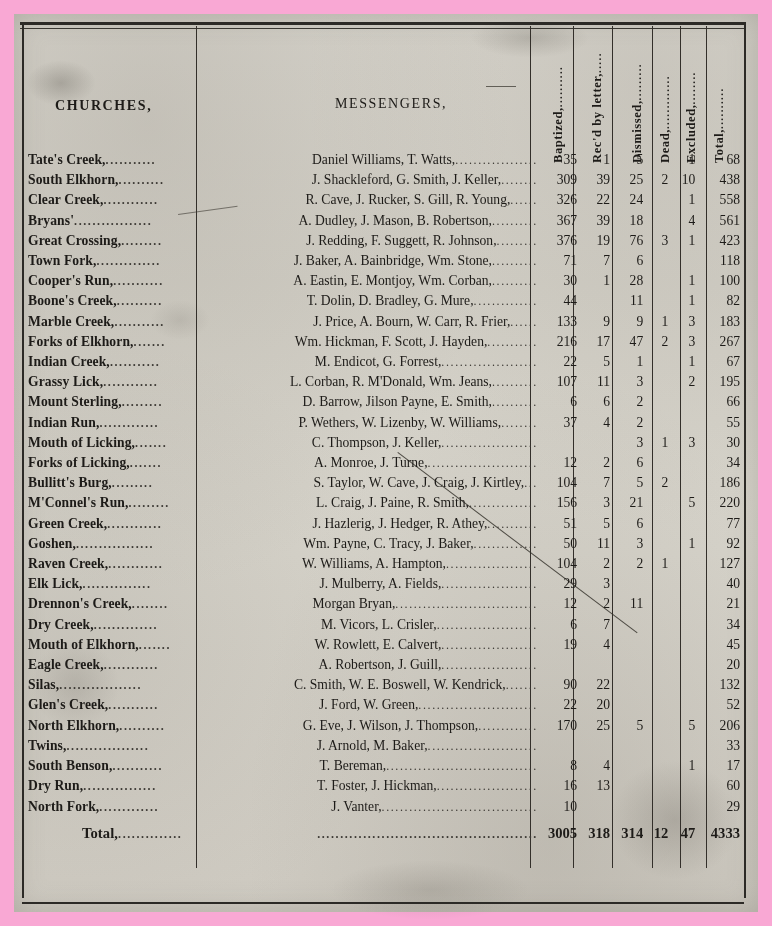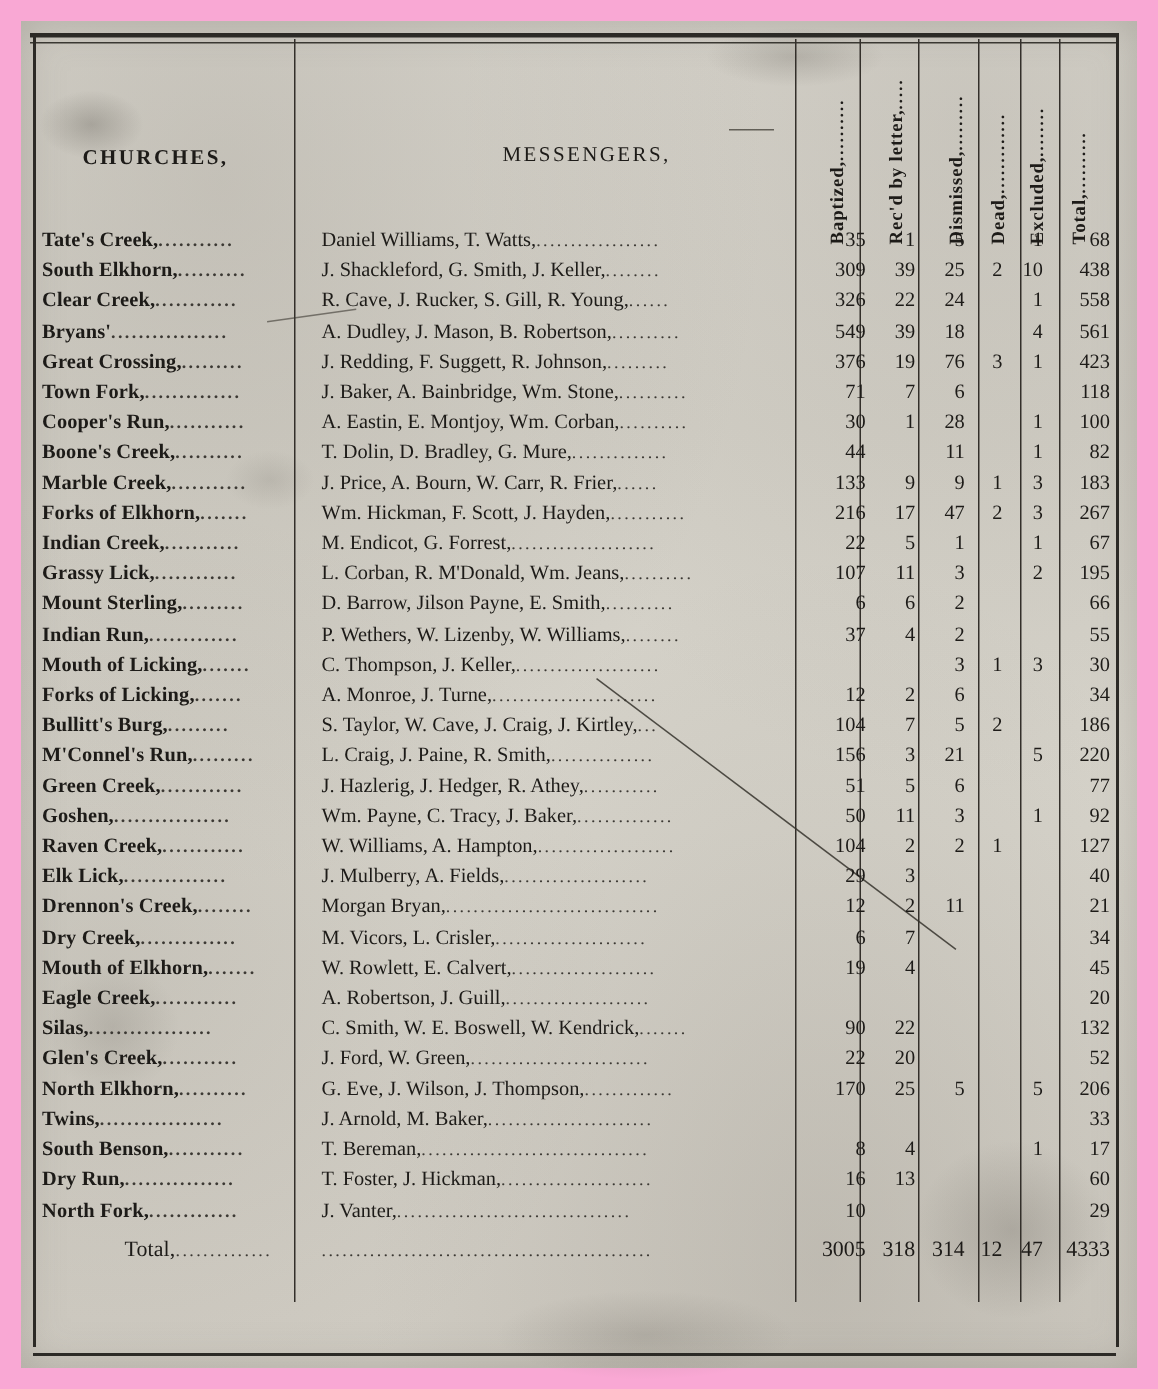--- a/index.html
+++ b/index.html
@@ -93,35 +93,36 @@
     width: 168px;
     font-weight: bold;
     letter-spacing: 0.1px;
     padding-left: 4px;
     font-size: 13.6px;
   }
   td.messengers {
     width: 330px;
     padding-left: 8px;
     font-size: 13.6px;
+    text-align: right;
   }
   td.num {
     text-align: right;
     padding-right: 5px;
     font-size: 13.6px;
   }
   .w-bap { width: 40px; }
   .w-rec { width: 34px; }
   .w-dis { width: 34px; }
   .w-dead { width: 26px; }
   .w-exc { width: 28px; }
   .w-tot { width: 46px; }
 
   tr.total-row td {
-    font-weight: normal;
+    font-weight: bold;
     font-size: 14.6px;
     padding-top: 6px;
   }
   tr.total-row td.church {
     text-align: center;
     padding-left: 22px;
   }
 
   
   .leader {
@@ -275,21 +276,21 @@
           <td class="num w-bap">326</td>
           <td class="num w-rec">22</td>
           <td class="num w-dis">24</td>
           <td class="num w-dead"></td>
           <td class="num w-exc">1</td>
           <td class="num w-tot">558</td>
         </tr>
         <tr>
           <td class="church"><span>Bryans'</span><span class="leader">.................</span></td>
           <td class="messengers"><span>A. Dudley, J. Mason, B. Robertson,</span><span class="leader">..........</span></td>
-          <td class="num w-bap">549</td>
+          <td class="num w-bap">367</td>
           <td class="num w-rec">39</td>
           <td class="num w-dis">18</td>
           <td class="num w-dead"></td>
           <td class="num w-exc">4</td>
           <td class="num w-tot">561</td>
         </tr>
         <tr>
           <td class="church"><span>Great Crossing,</span><span class="leader">.........</span></td>
           <td class="messengers"><span>J. Redding, F. Suggett, R. Johnson,</span><span class="leader">.........</span></td>
           <td class="num w-bap">376</td>

